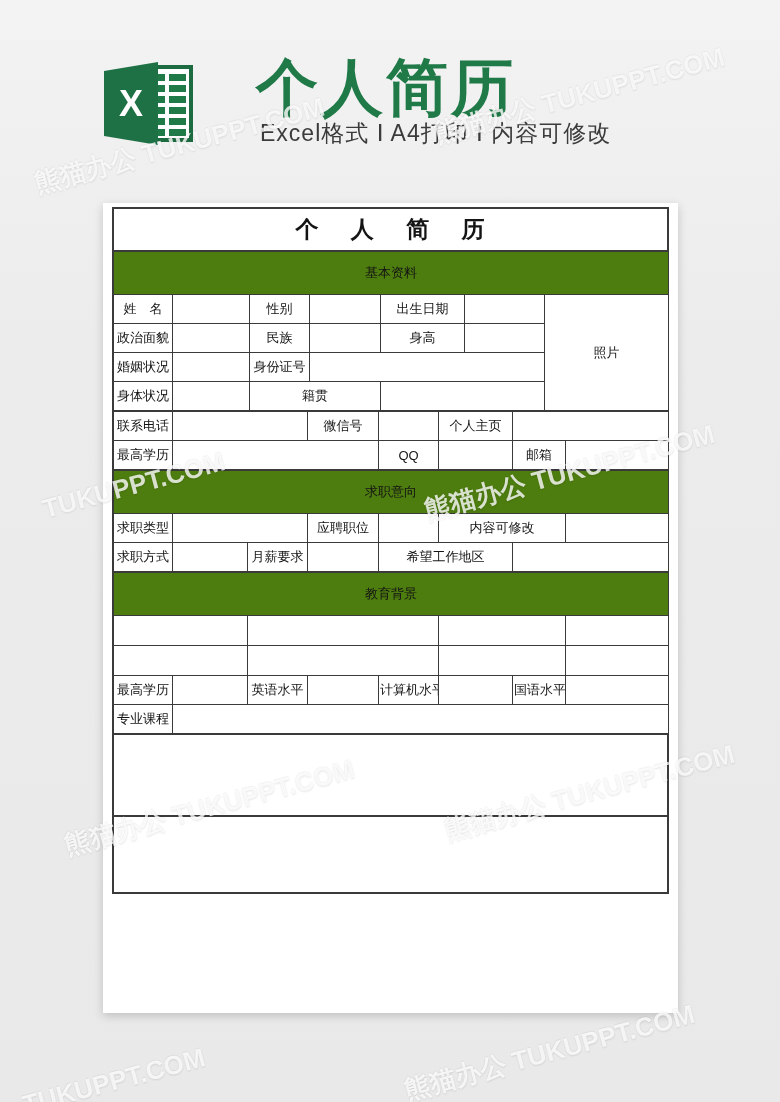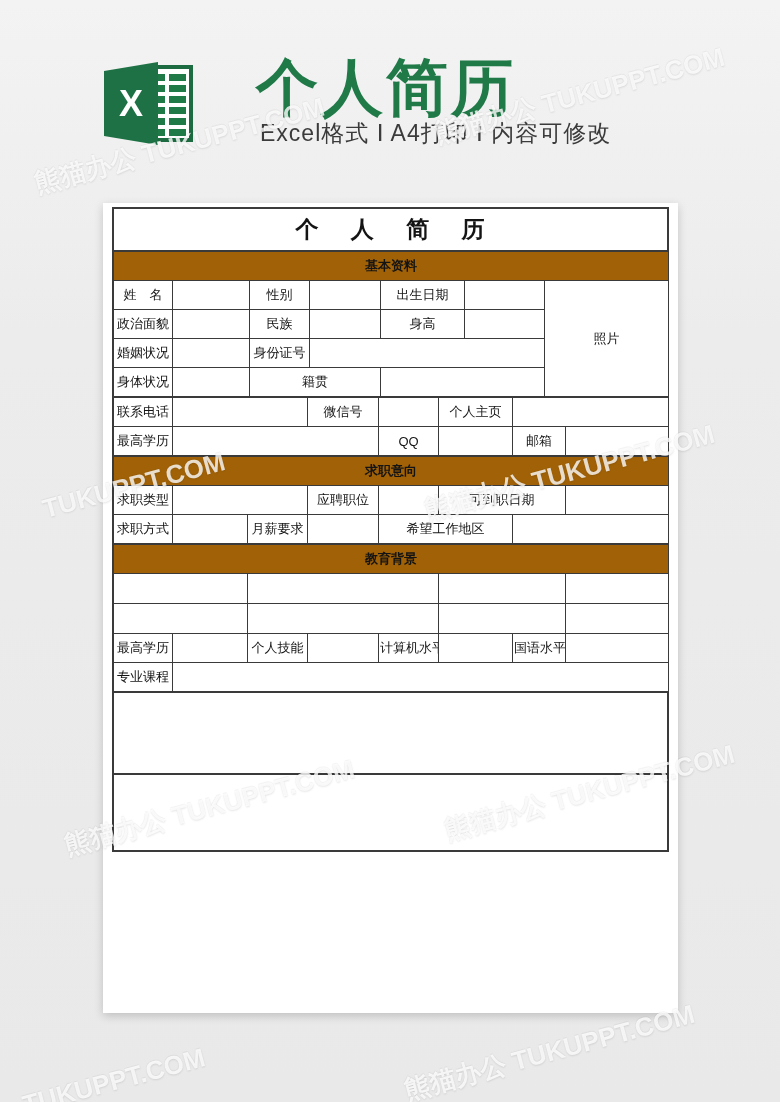--- a/index.html
+++ b/index.html
@@ -42,21 +42,21 @@
   td {
     border:1px solid #3a3a3a; font-size:13px; color:#141414;
     text-align:center; vertical-align:middle; padding:0 1px;
     height:29px; overflow:hidden; white-space:nowrap;
   }
   td.doc-title {
     height:42px; font-size:23px; font-weight:bold; letter-spacing:13px;
     padding-left:13px; 
   }
   td.bar {
-    background:#a16207; font-weight:bold; height:29px; font-size:13px;
+    background:#4d7c0f; font-weight:normal; height:43px; font-size:13px;
   }
   td.tall-work { height:81px; }
   td.tall-self { height:76px; }
   td.photo { font-size:13px; }
 </style>
 </head>
 <body>
 
 <div class="stage">
 
@@ -193,21 +193,21 @@
           </colgroup>
         <tbody>
             <tr>
               <td class="bar" colspan="8">求职意向</td>
             </tr>
         <tr>
           <td>求职类型</td>
           <td colspan="2"></td>
           <td>应聘职位</td>
           <td></td>
-          <td colspan="2">可到职日期</td>
+          <td colspan="2">内容可修改</td>
           <td></td>
         </tr>
         <tr>
           <td>求职方式</td>
           <td></td>
           <td>月薪要求</td>
           <td></td>
           <td colspan="2">希望工作地区</td>
           <td colspan="2"></td>
         </tr>
@@ -237,21 +237,21 @@
         </tr>
         <tr style="height:30px">
           <td colspan="2"></td>
           <td colspan="3"></td>
           <td colspan="2"></td>
           <td></td>
         </tr>
         <tr>
           <td>最高学历</td>
           <td></td>
-          <td>个人技能</td>
+          <td>英语水平</td>
           <td></td>
           <td>计算机水平</td>
           <td></td>
           <td>国语水平</td>
           <td></td>
         </tr>
         <tr>
           <td>专业课程</td>
           <td colspan="7"></td>
         </tr>

